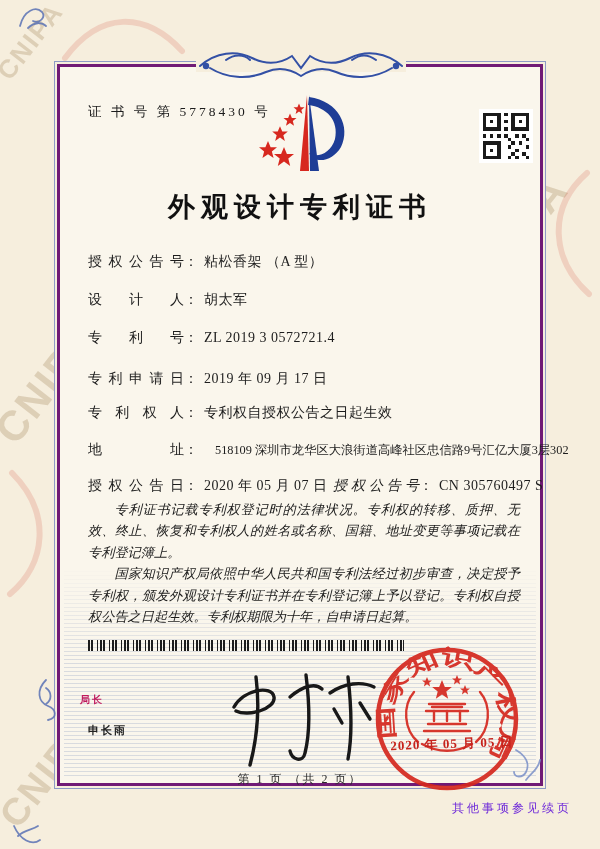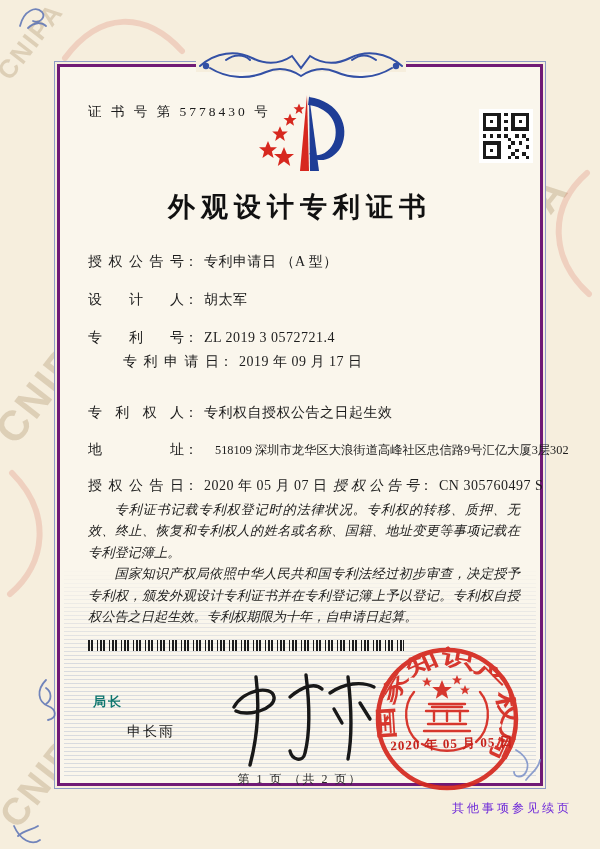--- a/index.html
+++ b/index.html
@@ -54,22 +54,22 @@
   .body-text{
     position:absolute;left:28px;top:432px;width:432px;
     font-size:13.2px;line-height:1.62;text-align:justify;
     font-style:italic;color:#1b1b1b;
   }
   .body-text p{margin:0;text-indent:2em;}
   #barcode{
     position:absolute;left:28px;top:573px;width:316px;height:11px;
     background:repeating-linear-gradient(90deg,#1c1c1c 0 2px,rgba(0,0,0,0) 2px 3px,#1c1c1c 3px 5px,rgba(0,0,0,0) 5px 9px,#1c1c1c 9px 10px,rgba(0,0,0,0) 10px 12px);
   }
-  .director-title{position:absolute;left:33px;top:626px;font-family:"Liberation Sans","DejaVu Sans",sans-serif;font-weight:bold;font-size:13px;letter-spacing:2px;color:#0f766e;}
-  .director-name{position:absolute;left:28px;top:656px;font-family:"Liberation Sans","DejaVu Sans",sans-serif;font-weight:normal;font-size:14px;letter-spacing:2px;color:#222;margin-left:39px;}
+  .director-title{position:absolute;left:20px;top:626px;font-family:"Liberation Sans","DejaVu Sans",sans-serif;font-weight:bold;font-size:10px;letter-spacing:2px;color:#be185d;}
+  .director-name{position:absolute;left:28px;top:656px;font-family:"Liberation Sans","DejaVu Sans",sans-serif;font-weight:bold;font-size:11px;letter-spacing:2px;color:#222;}
   #signature{position:absolute;left:158px;top:600px;z-index:4;}
   .page-info{position:absolute;left:0;top:704px;width:100%;text-align:center;font-size:12px;letter-spacing:2px;color:#2a2a2a;}
   #seal{position:absolute;left:372px;top:644px;z-index:5;}
   .seal-date{
     position:absolute;left:366px;top:735px;width:172px;text-align:center;z-index:6;
     color:#c6231c;font-weight:bold;font-size:13px;letter-spacing:1px;transform:rotate(-2deg);
   }
   .footer-note{
     position:absolute;left:0;top:800px;width:572px;text-align:right;
     font-size:12px;letter-spacing:3px;color:#6d28d9;z-index:2;
@@ -158,29 +158,29 @@
           <rect x="8" y="13" width="1" height="1"></rect>
         <rect x="10" y="13" width="1" height="1"></rect>
           <rect x="13" y="13" width="1" height="1"></rect>
           <rect x="9" y="12" width="1" height="1"></rect>
       </g>
     </svg>
 
     <div class="title">外观设计专利证书</div>
 
     <div class="row" style="top:186px;">
-      <span class="flabel">授权公告号</span><span class="colon">：</span><span class="fvalue">专利申请日 （A 型）</span>
+      <span class="flabel">授权公告号</span><span class="colon">：</span><span class="fvalue">粘松香架 （A 型）</span>
     </div>
     <div class="row" style="top:224px;">
       <span class="flabel">设计人</span><span class="colon">：</span><span class="fvalue">胡太军</span>
     </div>
     <div class="row" style="top:262px;">
       <span class="flabel">专利号</span><span class="colon">：</span><span class="fvalue">ZL 2019 3 0572721.4</span>
     </div>
-    <div class="row" style="top:286px;margin-left:35px;">
+    <div class="row" style="top:303px;">
       <span class="flabel">专利申请日</span><span class="colon">：</span><span class="fvalue">2019 年 09 月 17 日</span>
     </div>
     <div class="row" style="top:337px;">
       <span class="flabel">专利权人</span><span class="colon">：</span><span class="fvalue">专利权自授权公告之日起生效</span>
     </div>
     <div class="row" style="top:374px;">
       <span class="flabel">地址</span><span class="colon">：</span><span class="fvalue-sm">518109 深圳市龙华区大浪街道高峰社区忠信路9号汇亿大厦3层302</span>
     </div>
     <div class="row" style="top:410px;">
       <span>

